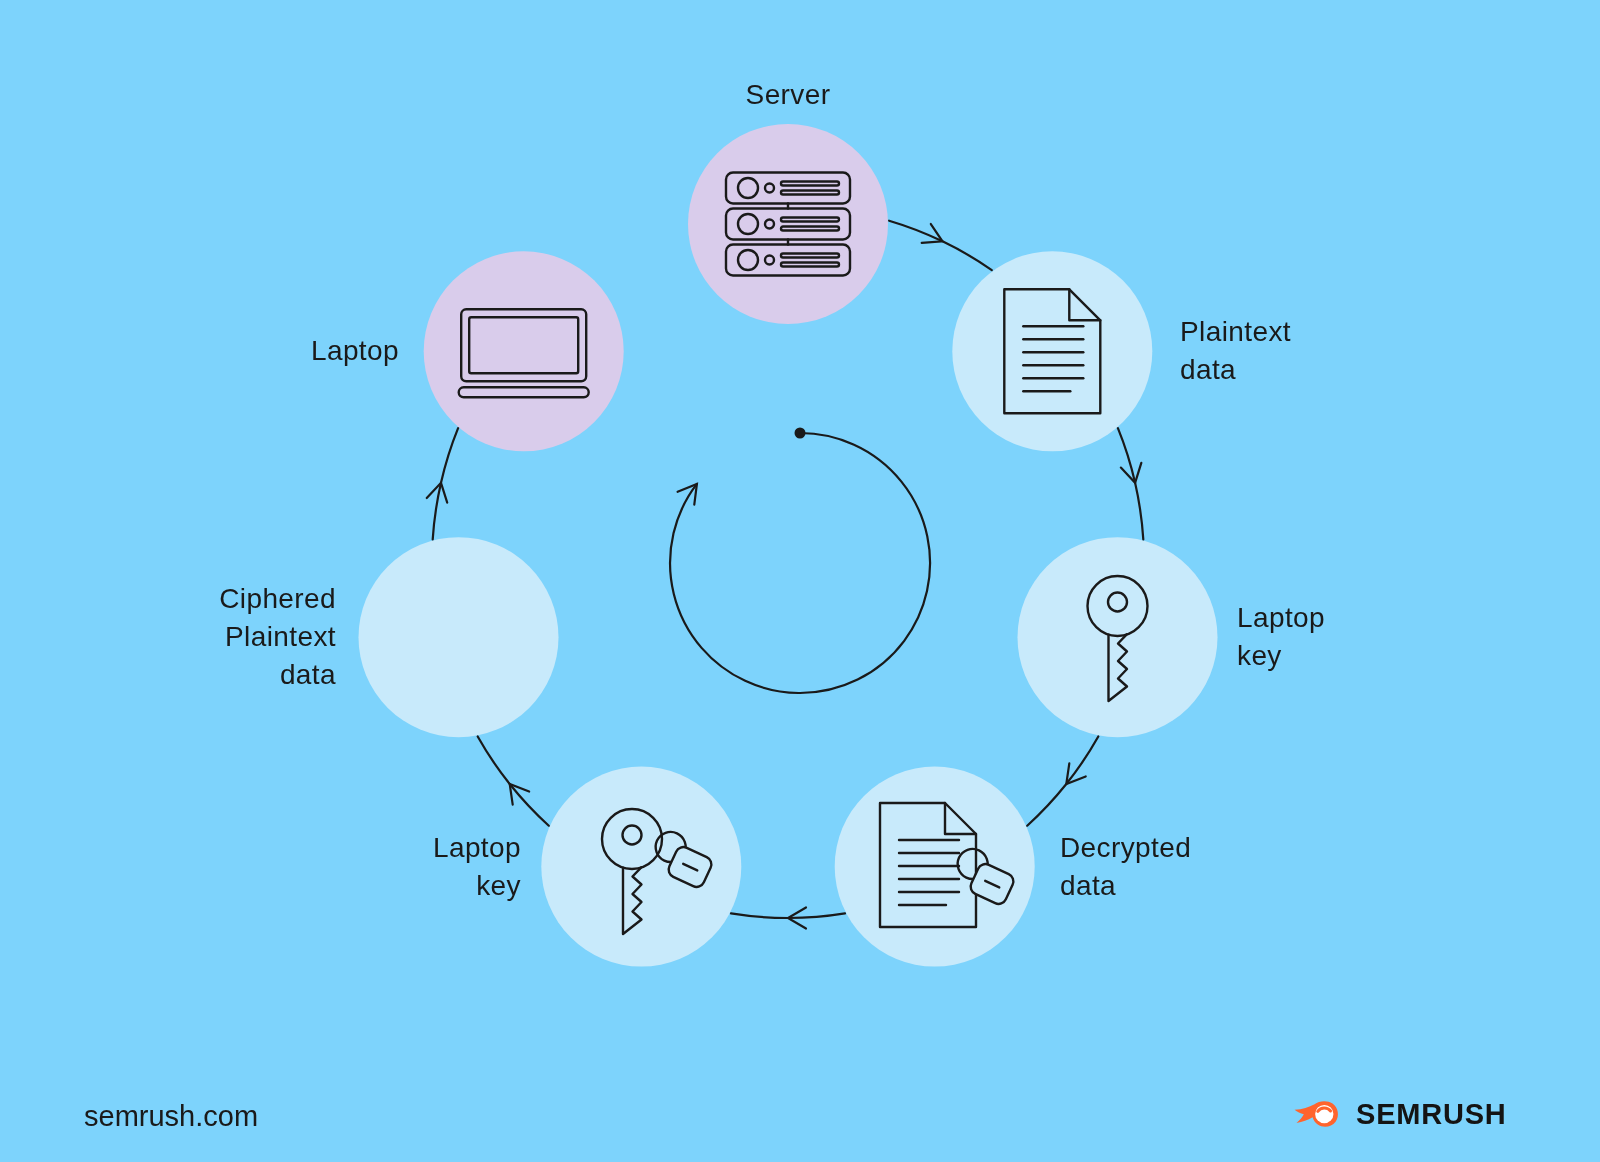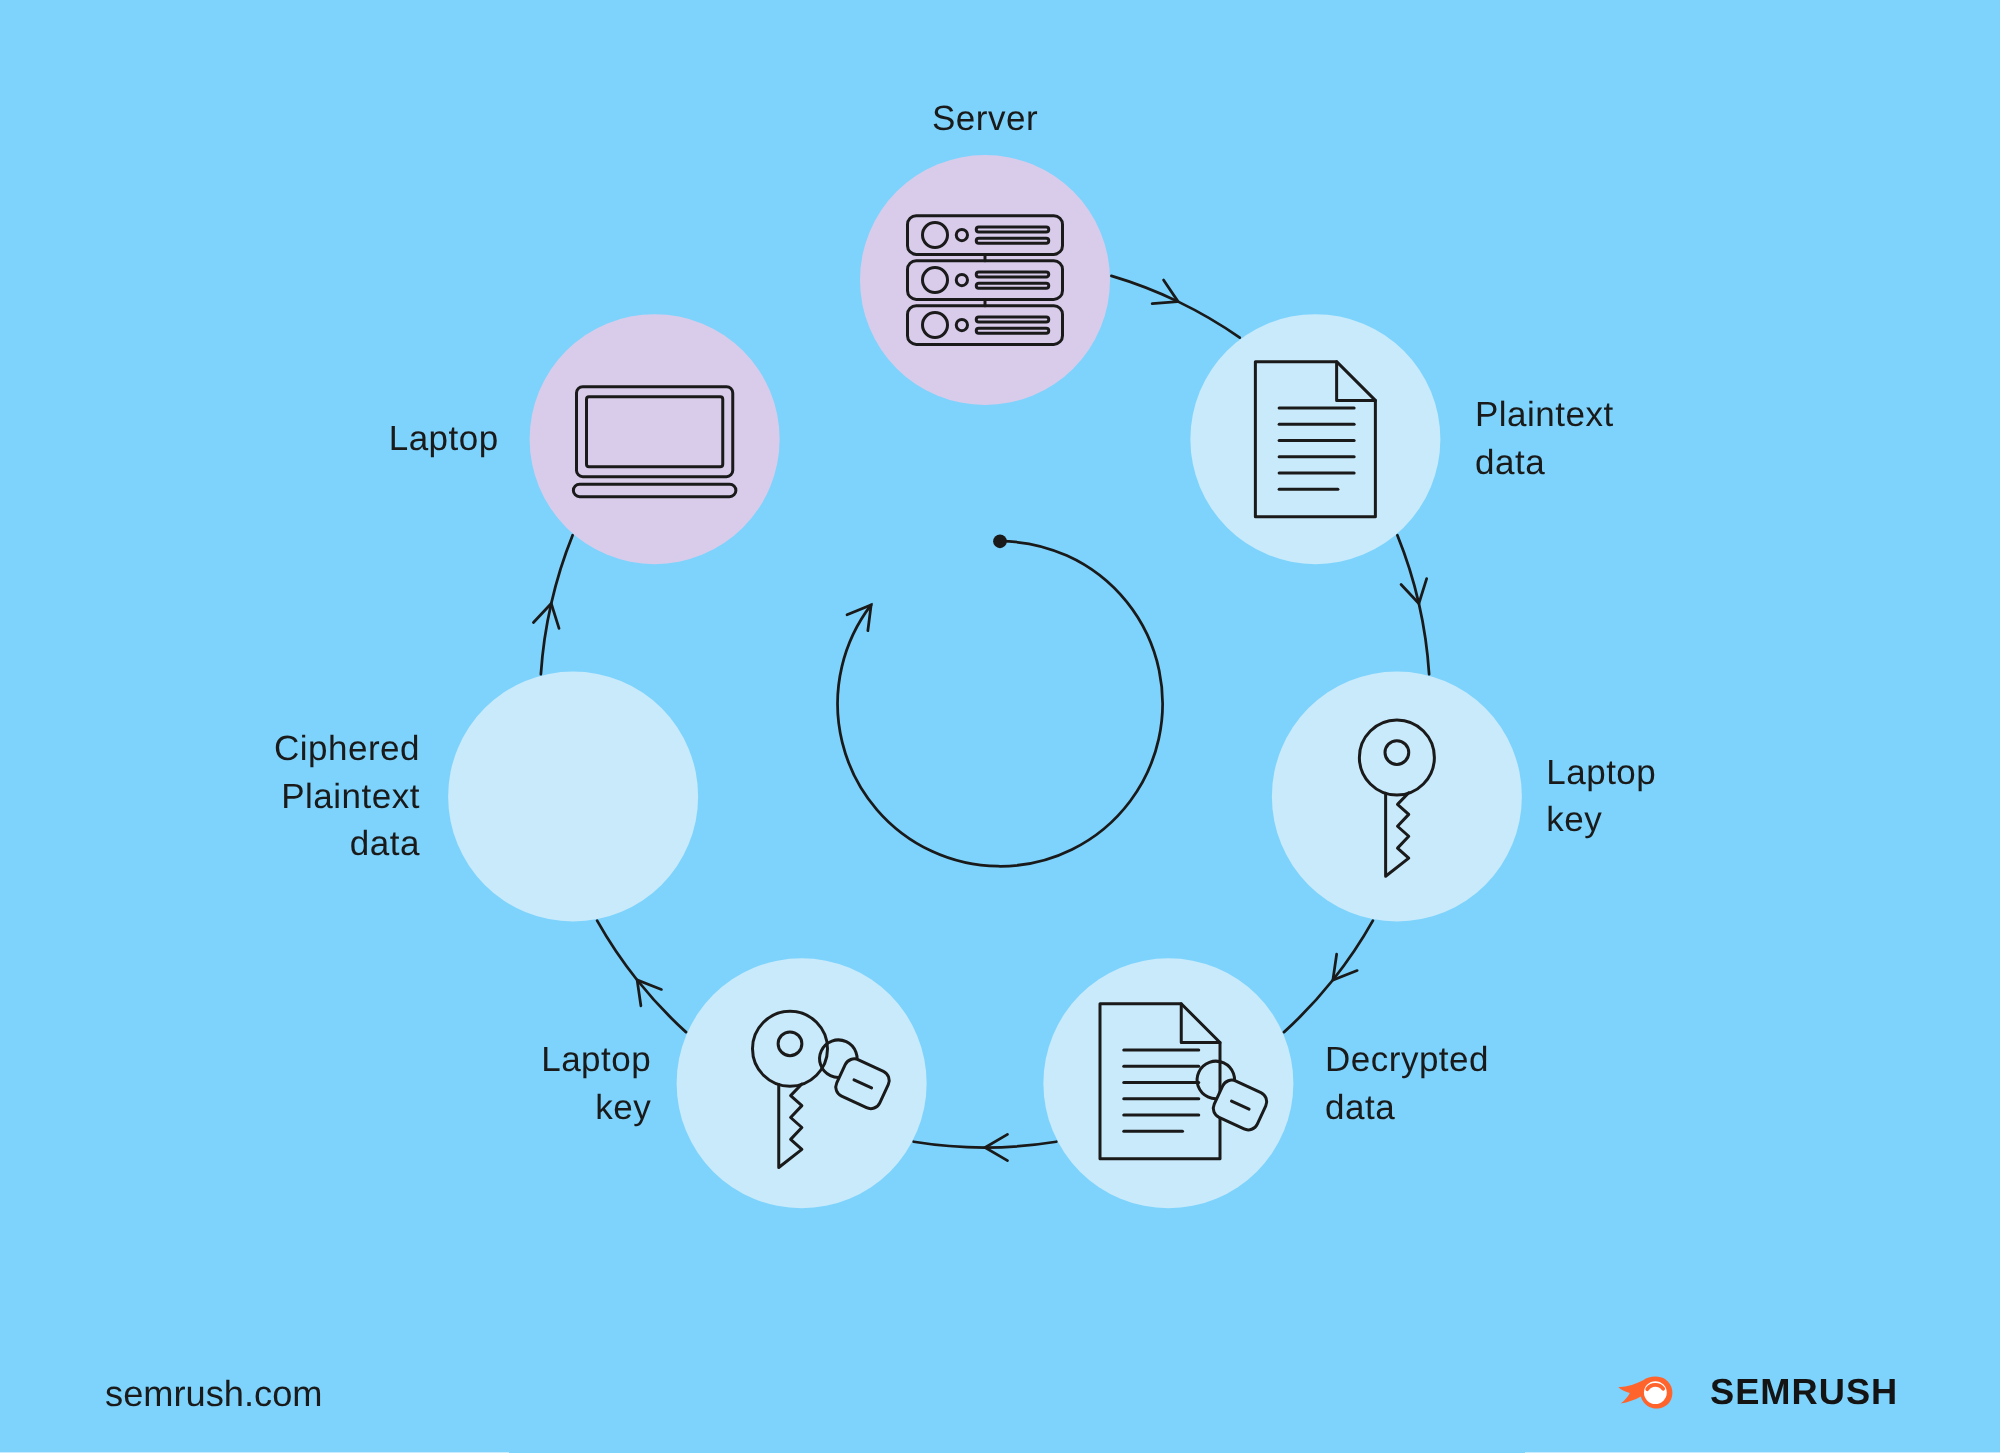--- a/index.html
+++ b/index.html
@@ -15,21 +15,21 @@
   .lockbody{fill:var(--blue,#C8EAFB);}
   .label{
     position:absolute;font-size:28px;line-height:38px;letter-spacing:.4px;
     color:var(--text,#1a1a1a);white-space:nowrap;
   }
   .label span{display:block;}
   .label span:empty{display:none;}
   .label.align-right{text-align:right;}
   .label.align-center{text-align:center;transform:translateX(-50%);}
   .footer-site{position:absolute;left:84px;top:1100px;font-size:29px;color:#1a1a1a;}
-  .brand{position:absolute;left:1292px;top:1098px;display:flex;align-items:center;gap:24px;}
+  .brand{position:absolute;left:1292px;top:1098px;display:flex;align-items:center;gap:12px;}
   .brand-text{font-weight:bold;font-size:29px;letter-spacing:.8px;color:#141414;}
 </style>
 </head>
 <body>
 
 <div class="stage">
 
   <svg class="diagram" width="1600" height="1162" viewBox="0 0 1600 1162">
     <defs>
       <marker id="ah" markerUnits="userSpaceOnUse" markerWidth="44" markerHeight="44" refX="24" refY="22" orient="auto">

